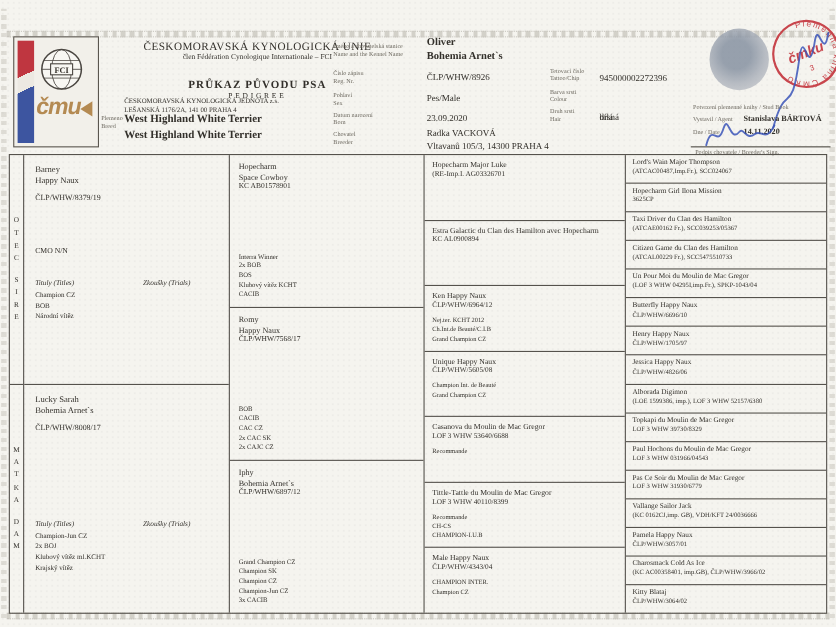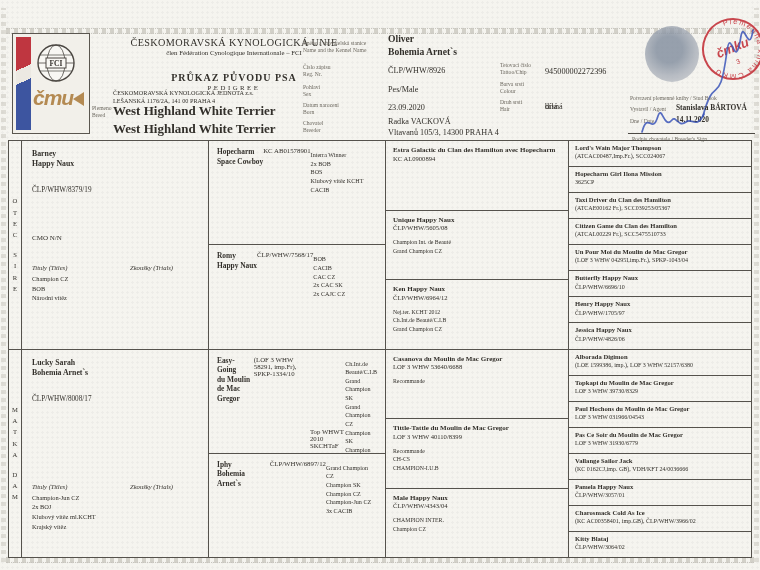--- a/index.html
+++ b/index.html
@@ -25,21 +25,21 @@
     color:#b48a52;font-size:21px;letter-spacing:-1px;font-family:"Liberation Sans",sans-serif}
   .cmku-arrow{position:absolute;left:60px;top:58px;width:0;height:0;
     border-top:7px solid transparent;border-bottom:7px solid transparent;border-right:11px solid #b48a52}
   .hdr-center{left:88px;top:37px;width:292px;text-align:center}
   .org{font-size:10.2px;letter-spacing:.4px}
   .org-sub{font-size:6.8px;margin-top:1px}
   .doc-title{font-size:10px;font-weight:bold;letter-spacing:1px;margin-top:16px}
   .doc-sub{font-size:6.8px;letter-spacing:2.5px;margin-top:1px}
   .issuer{left:113px;top:89px;font-size:6.2px;line-height:1.3;text-align:left}
   .breed-label{left:92px;top:105px}
-  .breed-val{left:113px;top:102px;font-size:13px;font-weight:bold;line-height:1.35;text-align:center}
+  .breed-val{left:113px;top:102px;font-size:10px;font-weight:bold;line-height:1.35;text-align:center}
   .small-label{font-size:5.6px;line-height:1.3;color:#6e6a61;white-space:pre-line}
   .fval{font-size:8.2px}
   .dog-name-main{font-size:9.6px;font-weight:bold;line-height:1.35}
   
   .seal{left:645px;top:26px;width:54px;height:56px;border-radius:50%;opacity:.8;
     background:radial-gradient(circle at 45% 42%,#7f8b9c 0 30%,#a8aeb8 60%,#cfd0d2 100%)}
   .stamp{left:699px;top:15px;transform:rotate(-22deg);opacity:.9}
   .cert-line{left:628px;width:127px;border-top:1px solid #4d4a44}
   
   .ptable{position:absolute;left:8px;top:140px;width:744px;height:418px;display:flex;border:1px solid #55524c}
@@ -47,33 +47,33 @@
   .gutter>div{flex:1;display:flex;flex-direction:column;align-items:center;justify-content:center;gap:9px}
   .gutter>div:first-child{border-bottom:1px solid #55524c}
   .vword{font-size:6.6px;line-height:1.7;white-space:pre-line;text-align:center}
   .pcol{display:flex;flex-direction:column}
   .pcol .cell{flex:1;border-bottom:1px solid #55524c;overflow:hidden}
   .pcol .cell:last-child{border-bottom:none}
   .c1{width:186px}
   .c2{width:177px;border-left:1px solid #55524c}
   .c3{width:183px;border-left:1px solid #55524c}
   .c4{flex:1;border-left:1px solid #55524c}
-  .dog-name{font-weight:bold;white-space:pre-line;line-height:1.3}
+  .dog-name{font-weight:normal;white-space:pre-line;line-height:1.3}
   .dog-reg{white-space:pre-line}
   .dog-titles{white-space:pre-line}
   .c1 .cell{padding:8px 10px}
   .c1 .dog-name{font-size:7.8px}
-  .c1 .dog-reg{font-size:7.2px;margin-top:17px}
+  .c1 .dog-reg{font-size:7.2px;margin-top:7px}
   .health{font-size:7px;margin-top:40px}
   .trow{display:flex;margin-top:22px}
   .cell-dam .trow{margin-top:80px}
   .tcol1{width:98px}
   .tlabel{font-style:italic;font-size:6.6px}
   .tlist{font-size:6.4px;line-height:1.5;white-space:pre-line;margin-top:3px}
-  .c2 .cell{display:flex;flex-direction:row;padding:6px 8px 4px}
+  .c2 .cell{display:flex;flex-direction:column;padding:6px 8px 4px}
   .c2 .dog-name{font-size:7.4px}
   .c2 .dog-reg{font-size:6.8px}
   .c2 .dog-mid{margin-top:auto;font-size:6.8px}
   .c2 .dog-titles{font-size:6.1px;line-height:1.42;margin-top:4px;margin-bottom:2px}
   .c3 .cell{padding:5px 7px}
   .c3 .dog-name{font-size:7px;line-height:1.25}
   .c3 .dog-reg{font-size:6.6px}
   .c3 .dog-titles{font-size:5.8px;line-height:1.45;margin-top:7px}
   .c4 .cell{padding:3px 6px}
   .c4 .dog-name{font-size:6.6px;line-height:1.25}
@@ -258,63 +258,57 @@
 Happy Naux</div>
         <div class="dog-reg">ČLP/WHW/7568/17</div>
         <div class="dog-mid"></div>
         <div class="dog-titles">BOB
 CACIB
 CAC CZ
 2x CAC SK
 2x CAJC CZ</div>
       </div>
       <div class="cell">
-        <div class="dog-name">Easy-Going
-du Moulin de Mac Gregor</div>
-        <div class="dog-reg">(LOF 3 WHW 58291, imp.Fr), SPKP-1334/10</div>
-        <div class="dog-mid">Top WHWT 2010 SKCHTaF</div>
-        <div class="dog-titles">Ch.Int.de Beauté/C.I.B
-Grand Champion SK
-Grand Champion CZ
-Champion SK
-Champion CZ</div>
-      </div>
-      <div class="cell">
         <div class="dog-name">Iphy
 Bohemia Arnet`s</div>
         <div class="dog-reg">ČLP/WHW/6897/12</div>
         <div class="dog-mid"></div>
         <div class="dog-titles">Grand Champion CZ
 Champion SK
 Champion CZ
 Champion-Jun CZ
 3x CACIB</div>
       </div>
     </div>
 
     <div class="pcol c3">
       <div class="cell">
+        <div class="dog-name">Hopecharm Major Luke</div>
+        <div class="dog-reg">(RE-Imp.I. AG03326701</div>
+        <div class="dog-titles"></div>
+      </div>
+      <div class="cell">
         <div class="dog-name">Estra Galactic du Clan des Hamilton avec Hopecharm</div>
         <div class="dog-reg">KC AL0900894</div>
         <div class="dog-titles"></div>
-      </div>
-      <div class="cell">
-        <div class="dog-name">Unique Happy Naux</div>
-        <div class="dog-reg">ČLP/WHW/5605/08</div>
-        <div class="dog-titles">Champion Int. de Beauté
-Grand Champion CZ</div>
       </div>
       <div class="cell">
         <div class="dog-name">Ken Happy Naux</div>
         <div class="dog-reg">ČLP/WHW/6964/12</div>
         <div class="dog-titles">Nej.ter. KCHT 2012
 Ch.Int.de Beauté/C.I.B
 Grand Champion CZ</div>
       </div>
       <div class="cell">
+        <div class="dog-name">Unique Happy Naux</div>
+        <div class="dog-reg">ČLP/WHW/5605/08</div>
+        <div class="dog-titles">Champion Int. de Beauté
+Grand Champion CZ</div>
+      </div>
+      <div class="cell">
         <div class="dog-name">Casanova du Moulin de Mac Gregor</div>
         <div class="dog-reg">LOF 3 WHW 53640/6688</div>
         <div class="dog-titles">Recommande</div>
       </div>
       <div class="cell">
         <div class="dog-name">Tittle-Tattle du Moulin de Mac Gregor</div>
         <div class="dog-reg">LOF 3 WHW 40110/8399</div>
         <div class="dog-titles">Recommande
 CH-CS
 CHAMPION-I.U.B</div>

